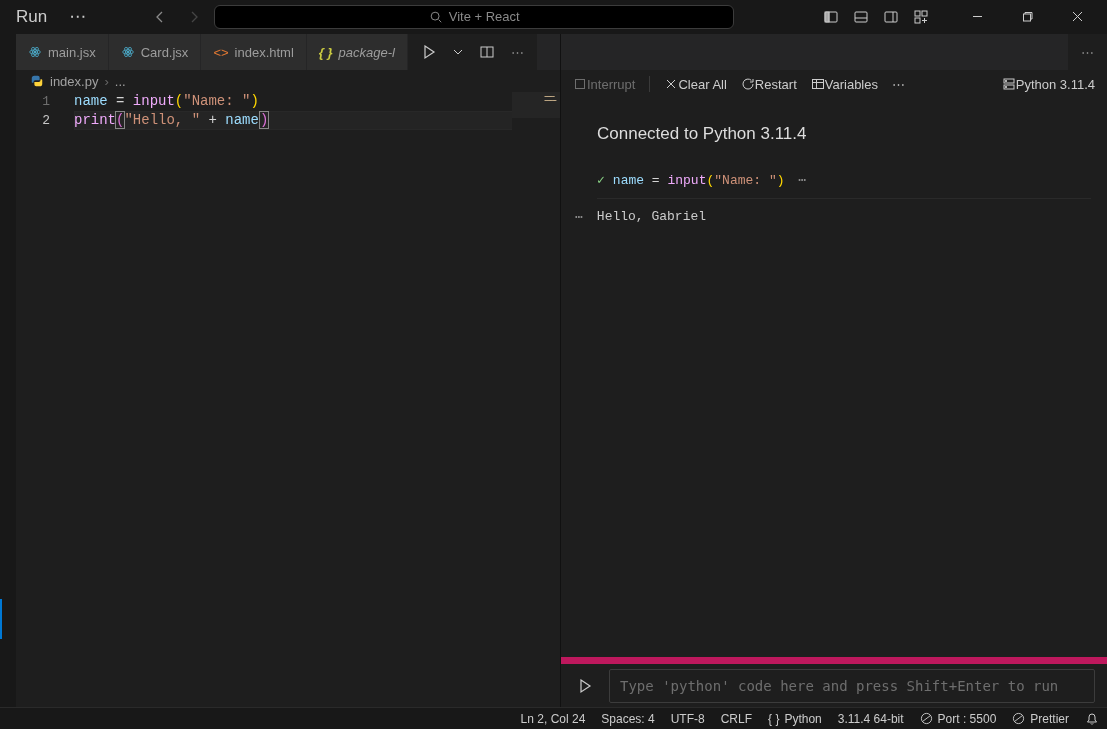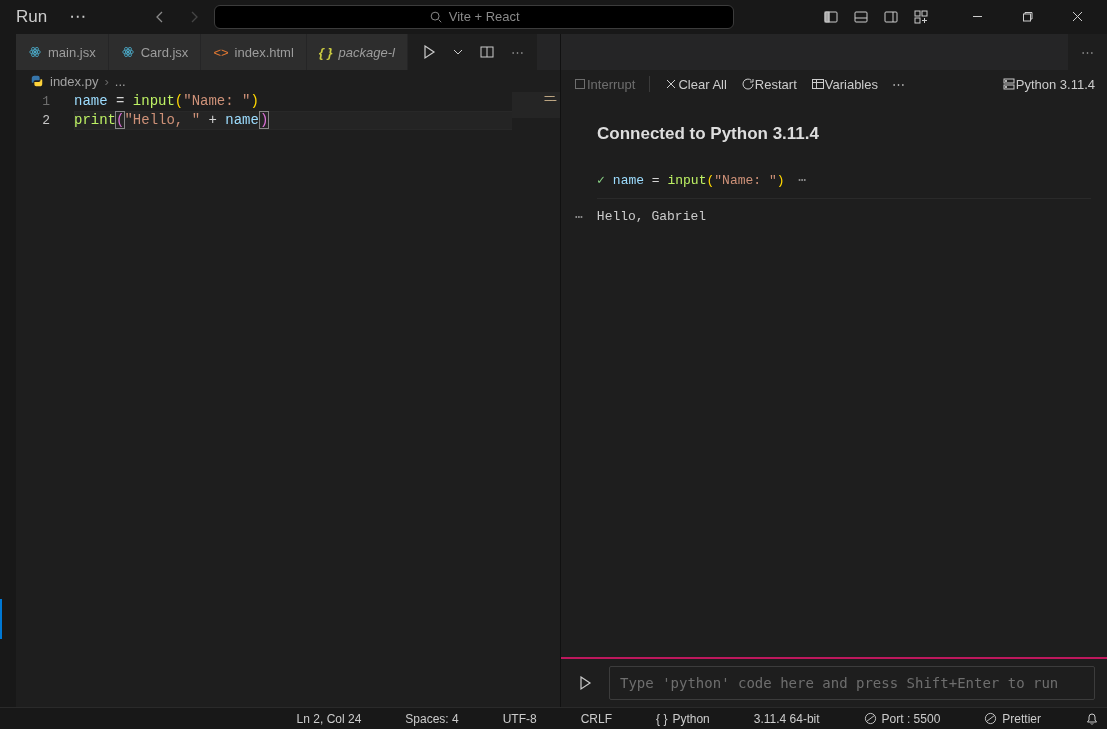--- a/index.html
+++ b/index.html
@@ -56,51 +56,51 @@
 
   .breadcrumb{height:22px;display:flex;align-items:center;gap:6px;padding:0 14px;color:#a0a0a0;font-size:13px;}
   .editor-body{flex:1;position:relative;background:#1e1e1e;overflow:hidden;}
 
   .gutter{position:absolute;left:0;top:0;bottom:0;width:48px;text-align:right;color:#6e6e6e;padding-right:14px;}
   .gutter .ln{height:19px;line-height:19px;font-size:13px;}
   .code{position:absolute;left:58px;right:0;top:0;}
   .code .line{height:19px;line-height:19px;font-size:14px;white-space:pre;}
   .code .cur{background:#ffffff07;box-shadow:inset 0 0 0 1px #282828;}
   .tok-var{color:#9cdcfe;}
-  .tok-fn{color:#bef264;}
+  .tok-fn{color:#f0abfc;}
   .tok-str{color:#ce9178;}
   .tok-op{color:#d4d4d4;}
   .tok-br{color:#ffd700;}
   .tok-br2{color:#da70d6;}
   .cursor{border-left:1px solid #aeafad;display:inline-block;height:16px;vertical-align:middle;}
   .minimap{position:absolute;right:0;top:0;width:48px;height:100%;background:#1e1e1e;}
   .minimap .scr{position:absolute;right:0;top:0;width:48px;height:26px;background:#3a3a3a40;}
   .minimap .t1{position:absolute;right:4px;top:2px;font-size:4px;color:#c9b08a;letter-spacing:-.5px;}
 
   
   .iw-toolbar{height:28px;display:flex;align-items:center;gap:14px;padding:0 12px;color:#ccc;border-bottom:0;}
   .iw-btn{display:flex;align-items:center;color:#ccc;font-size:13px;}
   .iw-btn.dim{color:#6e6e6e;}
   .iw-sep{width:1px;height:16px;background:#3a3a3a;}
   .iw-right{margin-left:auto;display:flex;align-items:center;gap:10px;}
 
   .iw-body{flex:1;overflow:auto;padding:8px 0 0 0;}
-  .iw-header{padding:18px 20px 18px 36px;color:#ddd;font-size:17px;font-weight:bold;}
+  .iw-header{padding:18px 20px 18px 36px;color:#ddd;font-size:17px;}
   .cell{margin:4px 16px 4px 36px;}
   .cell-code{border-bottom:1px solid #2a2a2a;padding:6px 0 10px 0;position:relative;}
   .cell-code .chk{color:#89d185;margin-right:8px;}
   .cell-dots{color:#8a8a8a;margin-left:6px;}
   .out-row{display:flex;gap:14px;align-items:flex-start;padding:6px 16px 0 14px;}
 
-  .iw-input{height:50px;border-top:2px solid #be185d;display:flex;align-items:center;gap:12px;padding:0 12px;}
+  .iw-input{height:50px;border-top:7px solid #be185d;display:flex;align-items:center;gap:12px;padding:0 12px;}
   .iw-input .play{color:#ccc;padding:4px;}
   .iw-input-box{flex:1;height:34px;border:1px solid #3c3c3c;background:#1e1e1e;border-radius:2px;display:flex;align-items:center;padding:0 10px;color:#6e6e6e;font-family:Consolas,monospace;font-size:14px;}
 
   
-  .statusbar{position:absolute;bottom:0;left:0;right:0;height:22px;background:#181818;border-top:1px solid #2a2a2a;display:flex;align-items:flex-end;font-size:12px;color:#ccc;gap:28px;}
+  .statusbar{position:absolute;bottom:0;left:0;right:0;height:22px;background:#181818;border-top:1px solid #2a2a2a;display:flex;align-items:flex-end;font-size:12px;color:#ccc;}
   .statusbar .item{padding:0 8px;display:flex;align-items:center;gap:5px;height:100%;}
 
   .ic svg,.iw-btn svg{stroke:currentColor;}
 </style>
 </head>
 <body>
 
 <div class="titlebar">
   <span class="menu-item">Run</span>
   <span class="menu-item">⋯</span>

